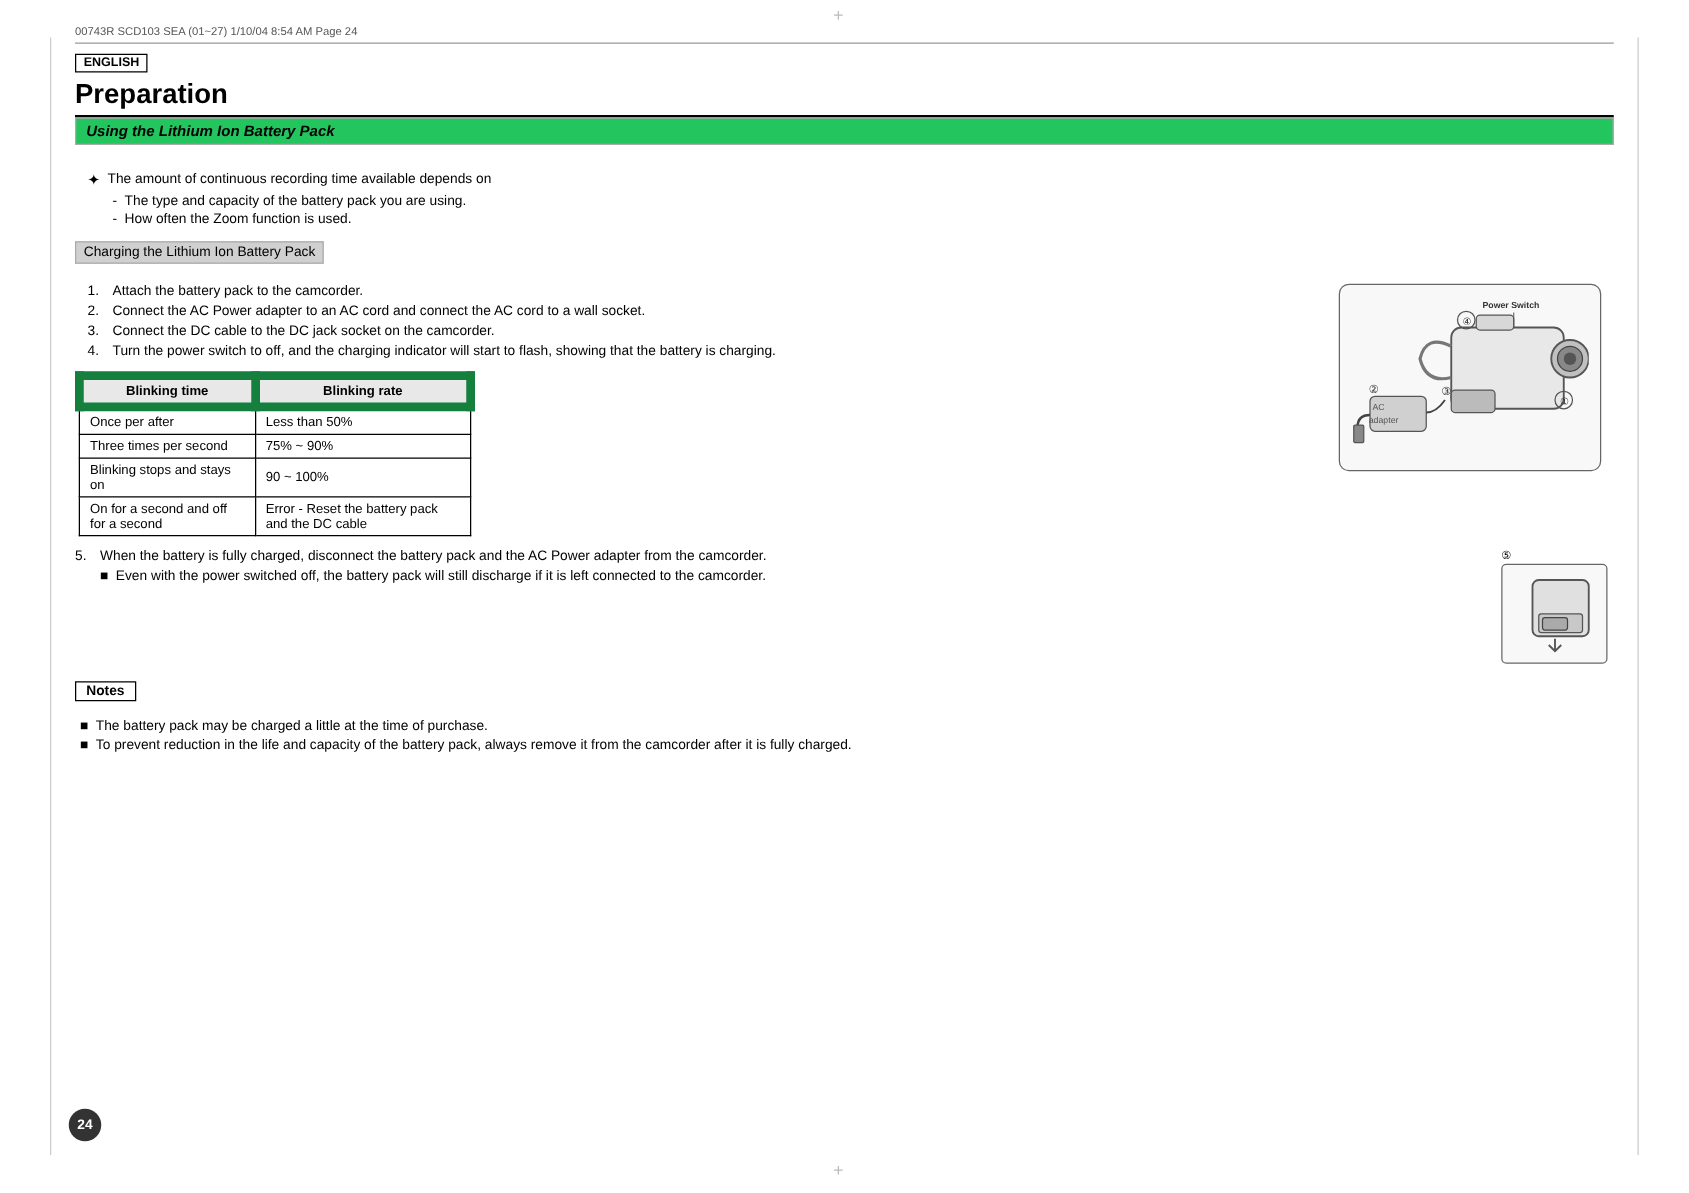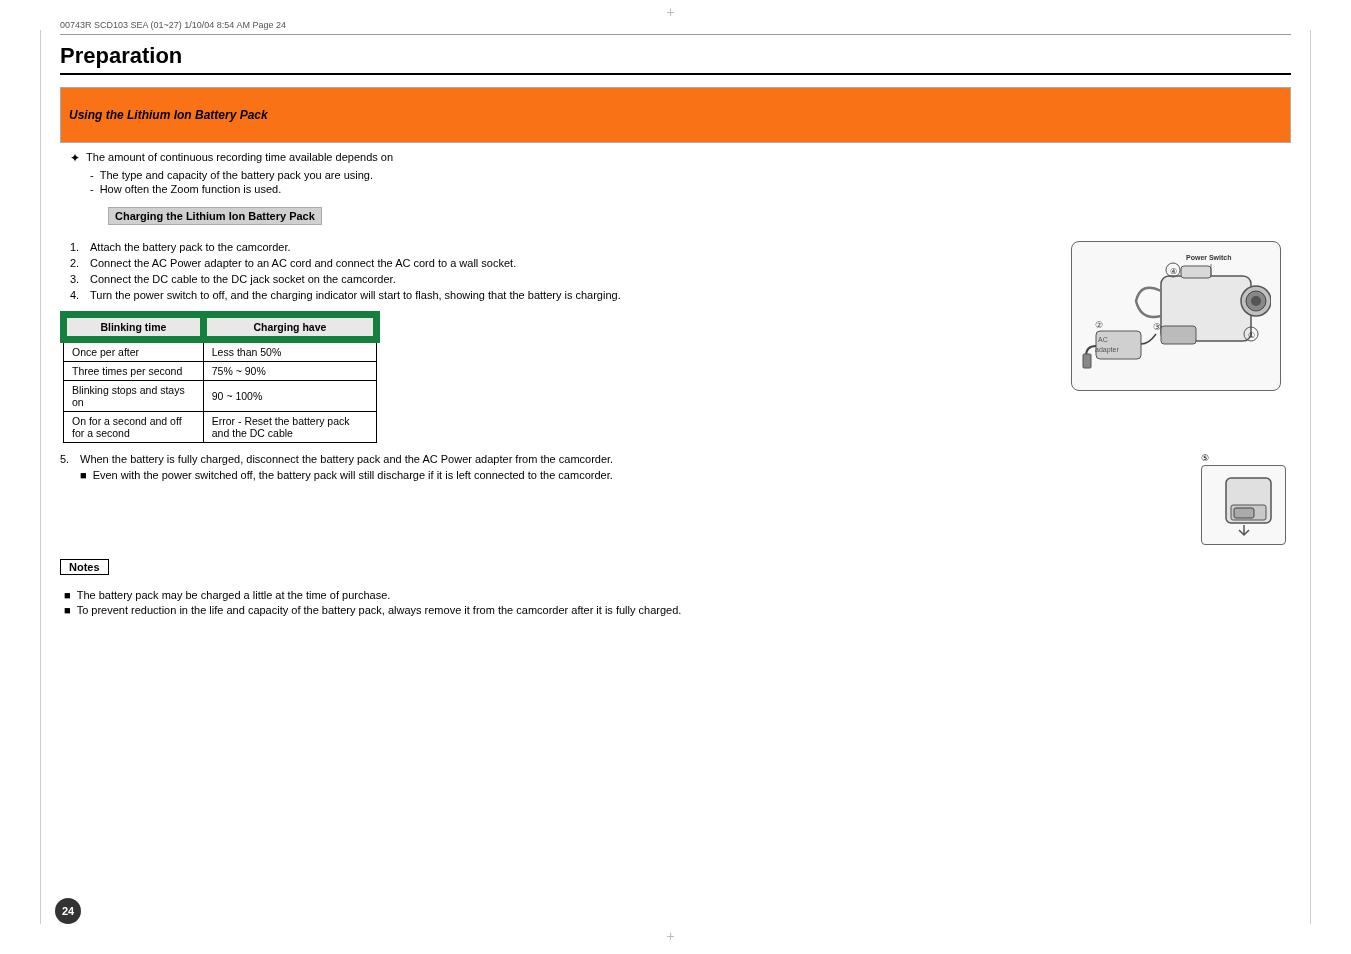--- a/index.html
+++ b/index.html
@@ -36,42 +36,40 @@
       font-size: 10px;
       font-weight: bold;
       margin-bottom: 4px;
     }
     
     .main-title {
       font-size: 22px;
       font-weight: bold;
       border-bottom: 2px solid #000;
       padding-bottom: 4px;
-      margin-bottom: 12px;
     }
     
     .section-heading {
-      background: #f97316;
+      background: #22c55e;
       font-style: italic;
       font-weight: bold;
       font-size: 12px;
-      padding: 20px 8px;
-      margin-bottom: 8px;
+      padding: 3px 8px;
+      margin-bottom: 21px;
       border: 1px solid #aaa;
     }
     
     .subsection-heading {
       background: #d0d0d0;
-      font-weight: bold;
+      font-weight: normal;
       font-size: 11px;
       padding: 2px 6px;
       margin-bottom: 8px;
       display: inline-block;
       border: 1px solid #aaa;
-      margin-left: 48px;
     }
     
     .bullet-section {
       margin-bottom: 12px;
       padding-left: 10px;
     }
     .bullet-item {
       margin-bottom: 4px;
       display: flex;
       align-items: flex-start;
@@ -195,21 +193,21 @@
       align-items: flex-start;
       margin-bottom: 3px;
     }
     .notes-symbol {
       margin-right: 6px;
       flex-shrink: 0;
     }
     
     .page-number-box {
       position: absolute;
-      bottom: 30px;
+      bottom: 41px;
       left: 55px;
       background: #333;
       color: #fff;
       border-radius: 50%;
       width: 26px;
       height: 26px;
       display: flex;
       align-items: center;
       justify-content: center;
       font-size: 11px;
@@ -262,20 +260,23 @@
 
   <div class="side-line-left"></div>
   <div class="side-line-right"></div>
   <div class="crosshair ch-top"></div>
   <div class="crosshair ch-bottom"></div>
 
   <div class="header-meta">
     <span>00743R SCD103 SEA (01~27)   1/10/04  8:54 AM   Page 24</span>
   </div>
 
+  <div>
+    <span class="lang-badge">ENGLISH</span>
+  </div>
 
   <div class="main-title">Preparation</div>
 
   <div class="section-heading">Using the Lithium Ion Battery Pack</div>
 
   <div class="bullet-section">
     <div class="bullet-item">
       <span class="bullet-symbol">✦</span>
       <span>The amount of continuous recording time available depends on</span>
     </div>
@@ -314,21 +315,21 @@
         <div class="numbered-item">
           <span class="num">4.</span>
           <span>Turn the power switch to off, and the charging indicator will start to flash, showing that the battery is charging.</span>
         </div>
       </div>
 
       <table class="charging-table">
         <thead>
           <tr>
             <th>Blinking time</th>
-            <th>Charging have</th>
+            <th>Blinking rate</th>
           </tr>
         </thead>
         <tbody id="table-body">
         <tr>
               <td>Once per after</td>
               <td>Less than 50%</td>
             </tr>
             <tr>
               <td>Three times per second</td>
               <td>75%  ~  90%</td>

